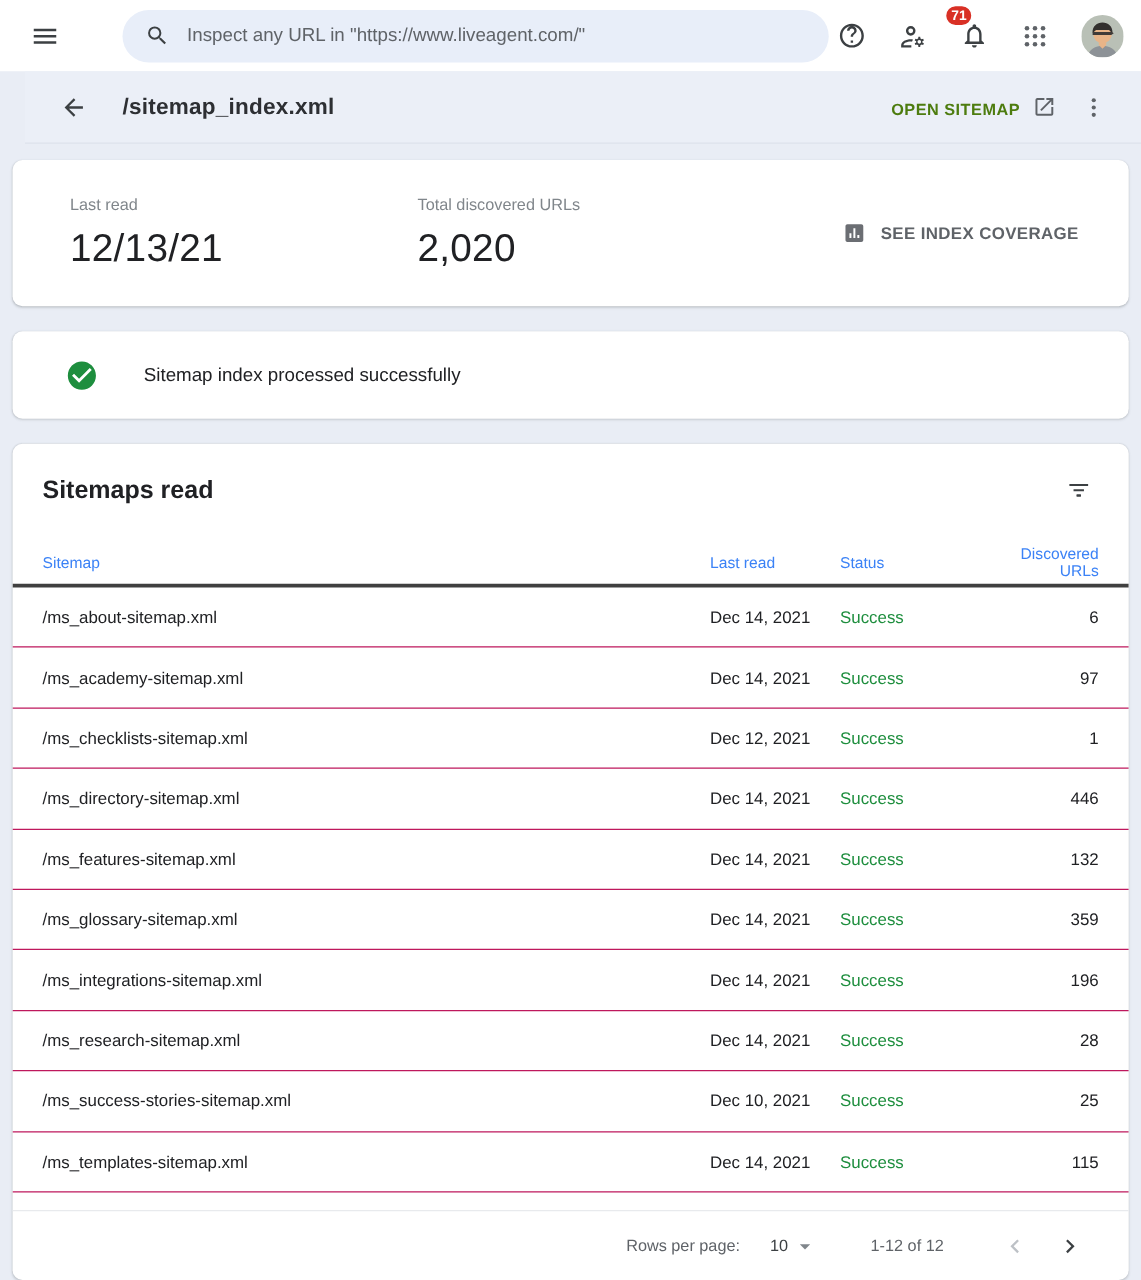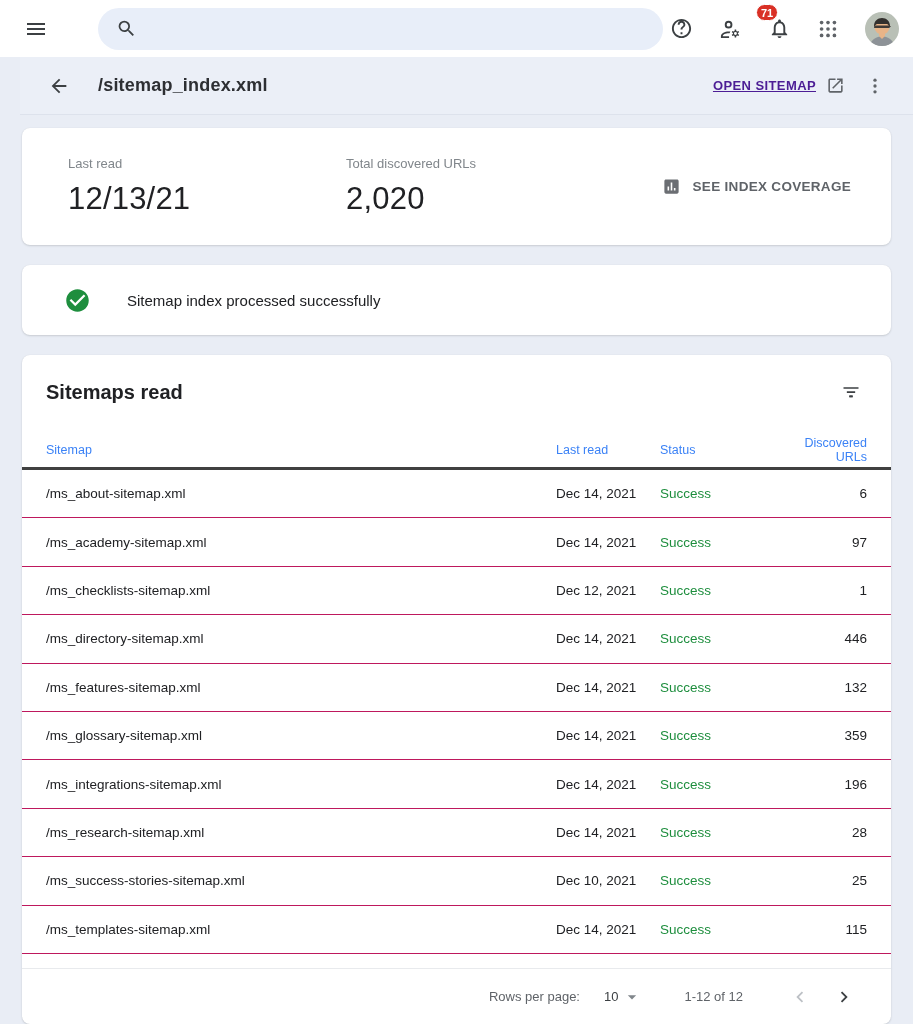--- a/index.html
+++ b/index.html
@@ -49,28 +49,28 @@
   .pagehead {
     height:58px; background:#ebeff7;
     border-bottom:1px solid #dde2ec;
     display:flex; align-items:center;
     padding:0 22px;
     margin-left:20px;
   }
   .pagehead .title { font-size:18px; font-weight:bold; color:#2d2f33; margin-left:22px; letter-spacing:.2px; }
   .pagehead-right { margin-left:auto; display:flex; align-items:center; gap:8px; }
   .open-sitemap {
-    display:flex; align-items:center; gap:10px;
+    display:flex; align-items:flex-end; gap:10px;
     background:none; border:none; cursor:pointer;
     font:13px "Liberation Sans",sans-serif; font-weight:bold;
-    color:#4c1d95; letter-spacing:.4px; padding:8px 6px;text-decoration:underline;
-  }
-
-  
-  .content { padding:13px 22px 0; }
+    color:#4d7c0f; letter-spacing:.4px; padding:8px 6px;
+  }
+
+  
+  .content { padding:13px 10px 0; }
   .card {
     background:#fff; border-radius:8px;
     box-shadow:0 1px 2px rgba(60,64,67,.18), 0 0 1px rgba(60,64,67,.1);
   }
 
   
   .statcard { height:117px; display:flex; align-items:center; padding:0 32px 0 46px; margin-bottom:20px; }
   .stat { width:278px; }
   .stat-label { font-size:13px; color:#80868b; margin-bottom:10px; }
   .stat-value { font-size:31px; color:#202124; letter-spacing:.2px; }
@@ -117,20 +117,21 @@
 <header class="topbar">
   <button class="icon-btn hamburger">
     <svg width="24" height="24" viewBox="0 0 24 24" fill="#3c4043">
         <path d="M3 6h18v2H3zm0 5h18v2H3zm0 5h18v2H3z"></path>
       </svg>
   </button>
   <div class="searchbox">
     <svg width="21" height="21" viewBox="0 0 24 24" fill="#3c4043">
         <path d="M15.5 14h-.79l-.28-.27A6.47 6.47 0 0 0 16 9.5 6.5 6.5 0 1 0 9.5 16c1.61 0 3.09-.59 4.23-1.57l.27.28v.79l5 4.99L20.49 19l-4.99-5zm-6 0C7.01 14 5 11.99 5 9.5S7.01 5 9.5 5 14 7.01 14 9.5 11.99 14 9.5 14z"></path>
       </svg>
+    <input type="text" placeholder="Inspect any URL in &quot;https://www.liveagent.com/&quot;" style="">
   </div>
   <div class="topbar-right">
     <button class="icon-btn">
       <svg width="23" height="23" viewBox="0 0 24 24" fill="#3c4043">
           <path d="M12 2C6.48 2 2 6.48 2 12s4.48 10 10 10 10-4.48 10-10S17.52 2 12 2zm0 18c-4.41 0-8-3.59-8-8s3.59-8 8-8 8 3.59 8 8-3.59 8-8 8zm-1-4h2v2h-2zm1-12c-2.21 0-4 1.79-4 4h2c0-1.1.9-2 2-2s2 .9 2 2c0 2-3 1.75-3 5h2c0-2.25 3-2.5 3-5 0-2.21-1.79-4-4-4z"></path>
         </svg>
     </button>
     <button class="icon-btn">
       <svg width="23" height="23" viewBox="0 0 24 24" fill="#3c4043">
           <path d="M10 4a4 4 0 1 0 0 8 4 4 0 0 0 0-8zm0 2a2 2 0 1 1 0 4 2 2 0 0 1 0-4zM2 20c0-3.2 4.2-5 8-5 .62 0 1.25.05 1.86.15l-.8 1.93c-.35-.05-.7-.08-1.06-.08-3.1 0-6 1.4-6 3h6.5v2H2v-2zm17.7-3.4l1.3-.6-.6-1.4-1.36.46a3 3 0 0 0-.94-.58L17.9 13h-1.5l-.2 1.48c-.35.13-.67.33-.94.58l-1.36-.46-.6 1.4 1.3.6c-.04.2-.1.4-.1.6s.06.4.1.6l-1.3.6.6 1.4 1.36-.46c.27.25.59.45.94.58l.2 1.48h1.5l.2-1.48c.35-.13.67-.33.94-.58l1.36.46.6-1.4-1.3-.6c.04-.2.1-.4.1-.6s-.06-.4-.1-.6zm-2.55 2.1a1.5 1.5 0 1 1 0-3 1.5 1.5 0 0 1 0 3z"></path>

